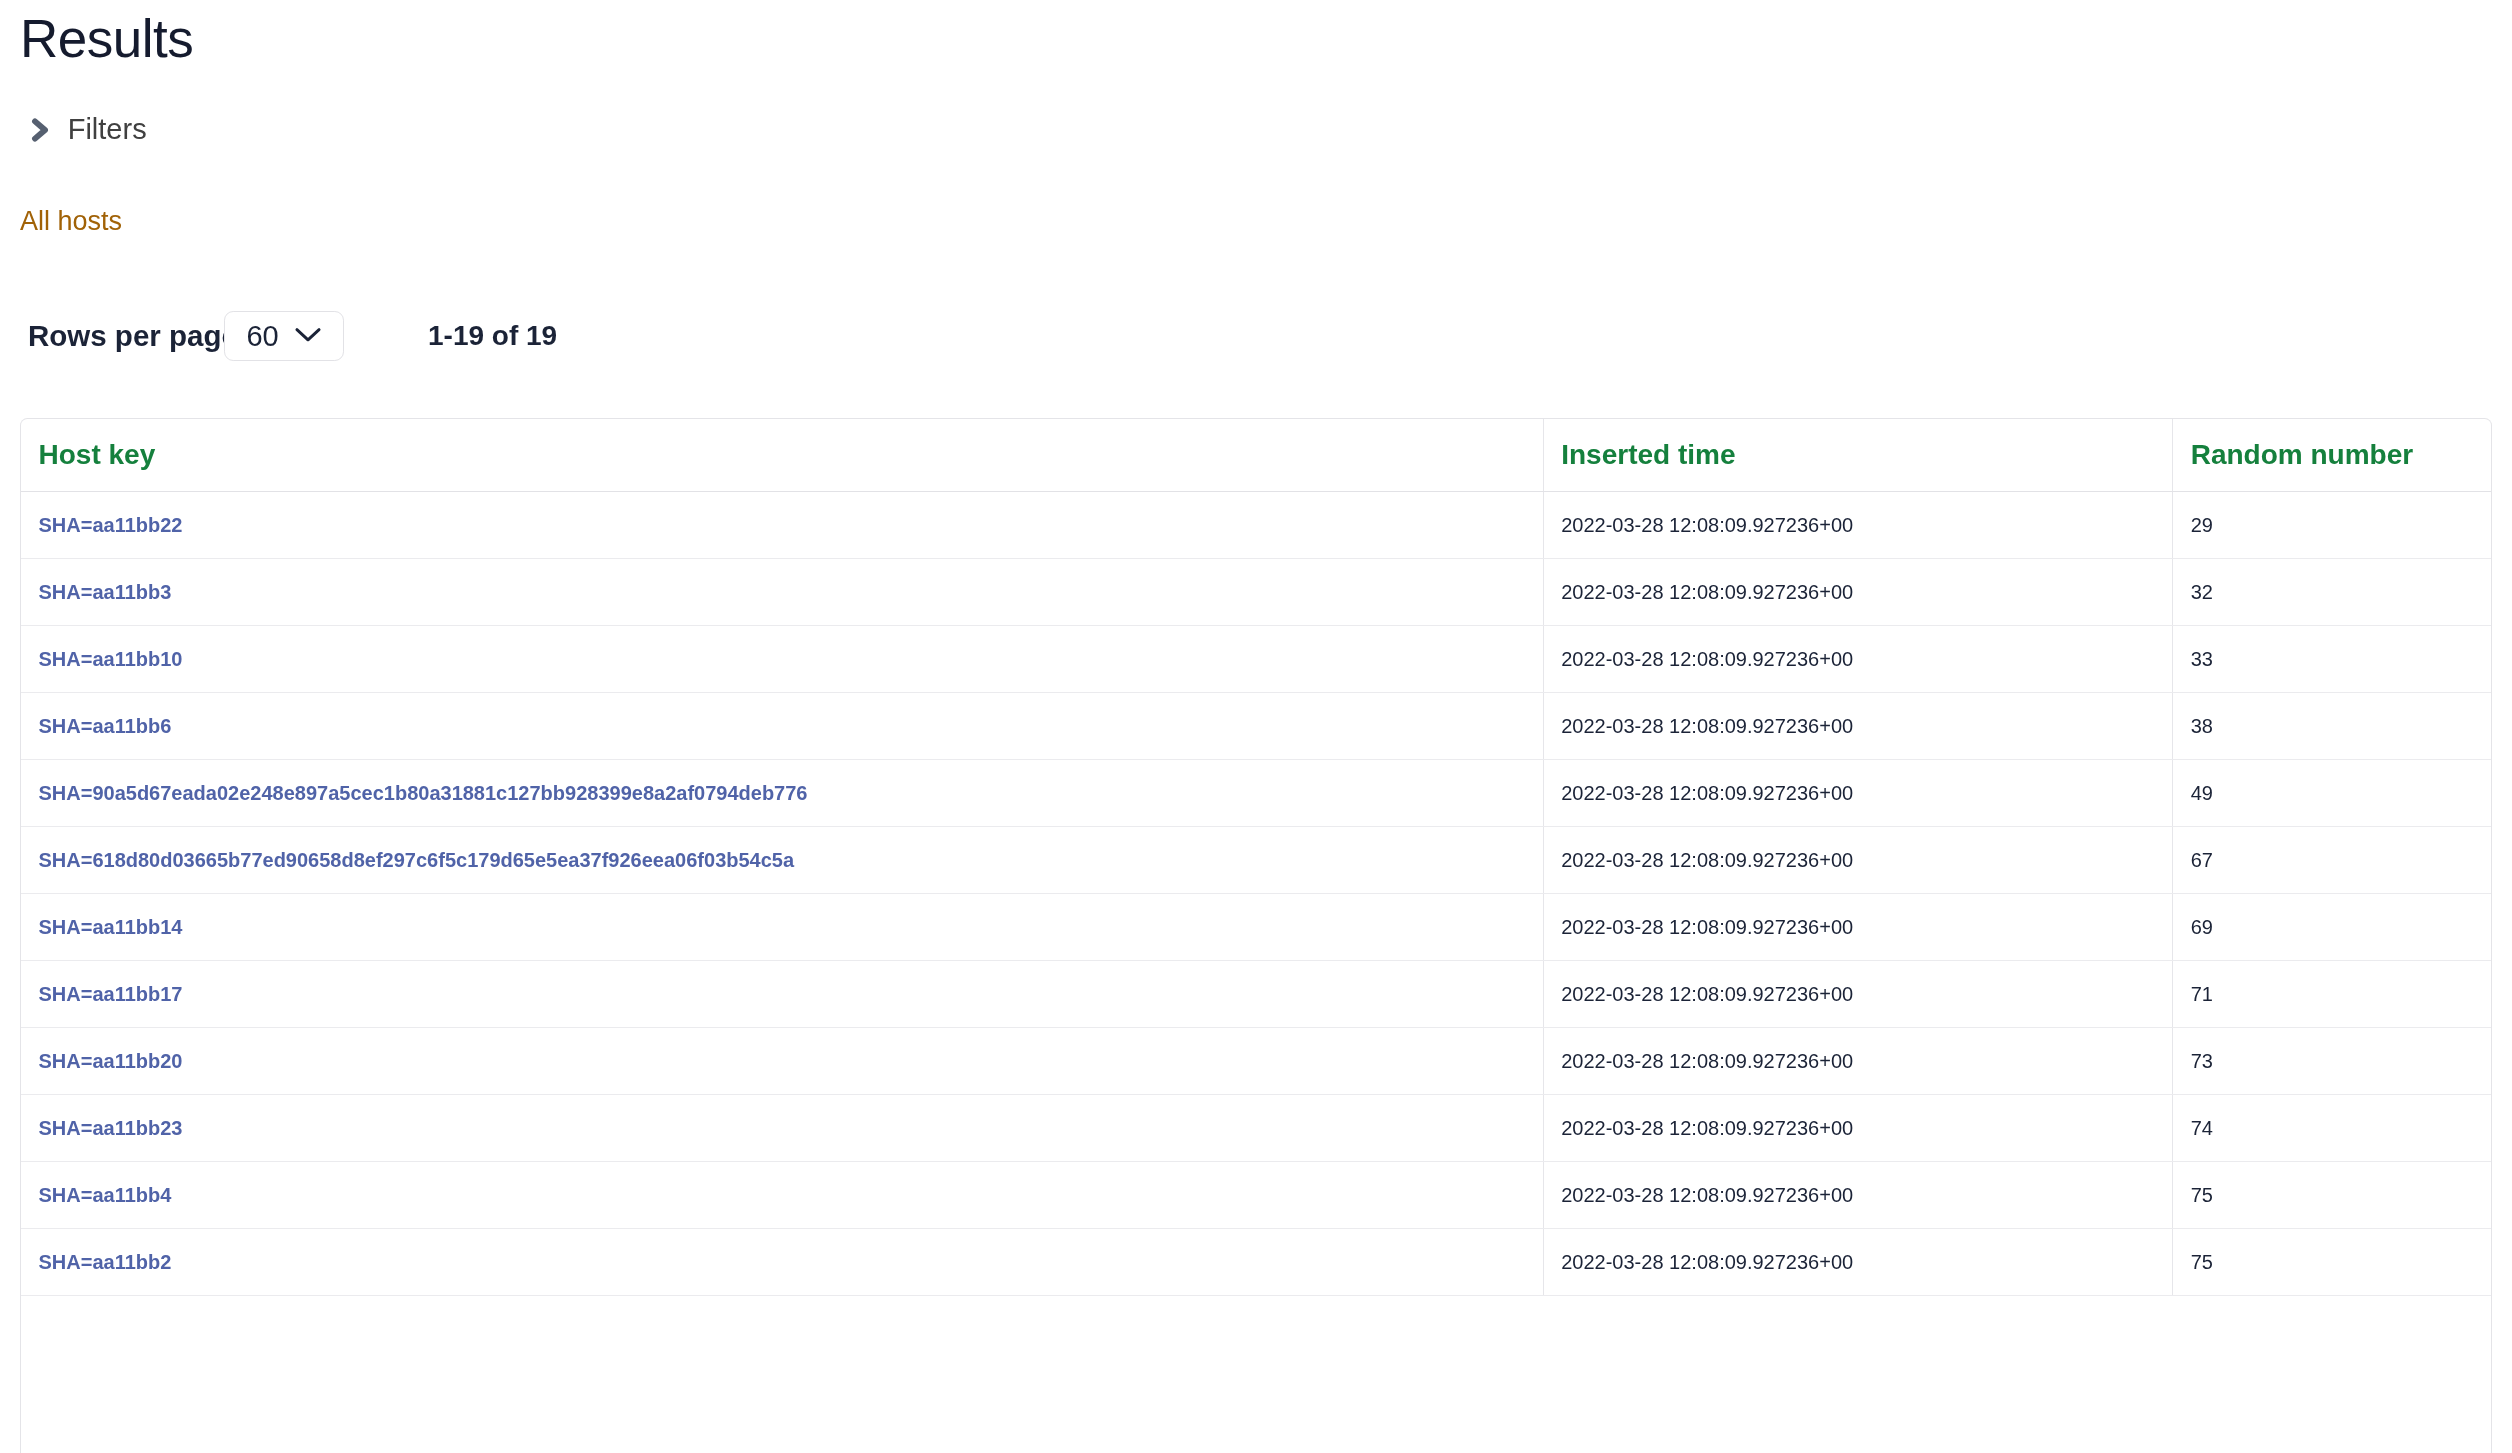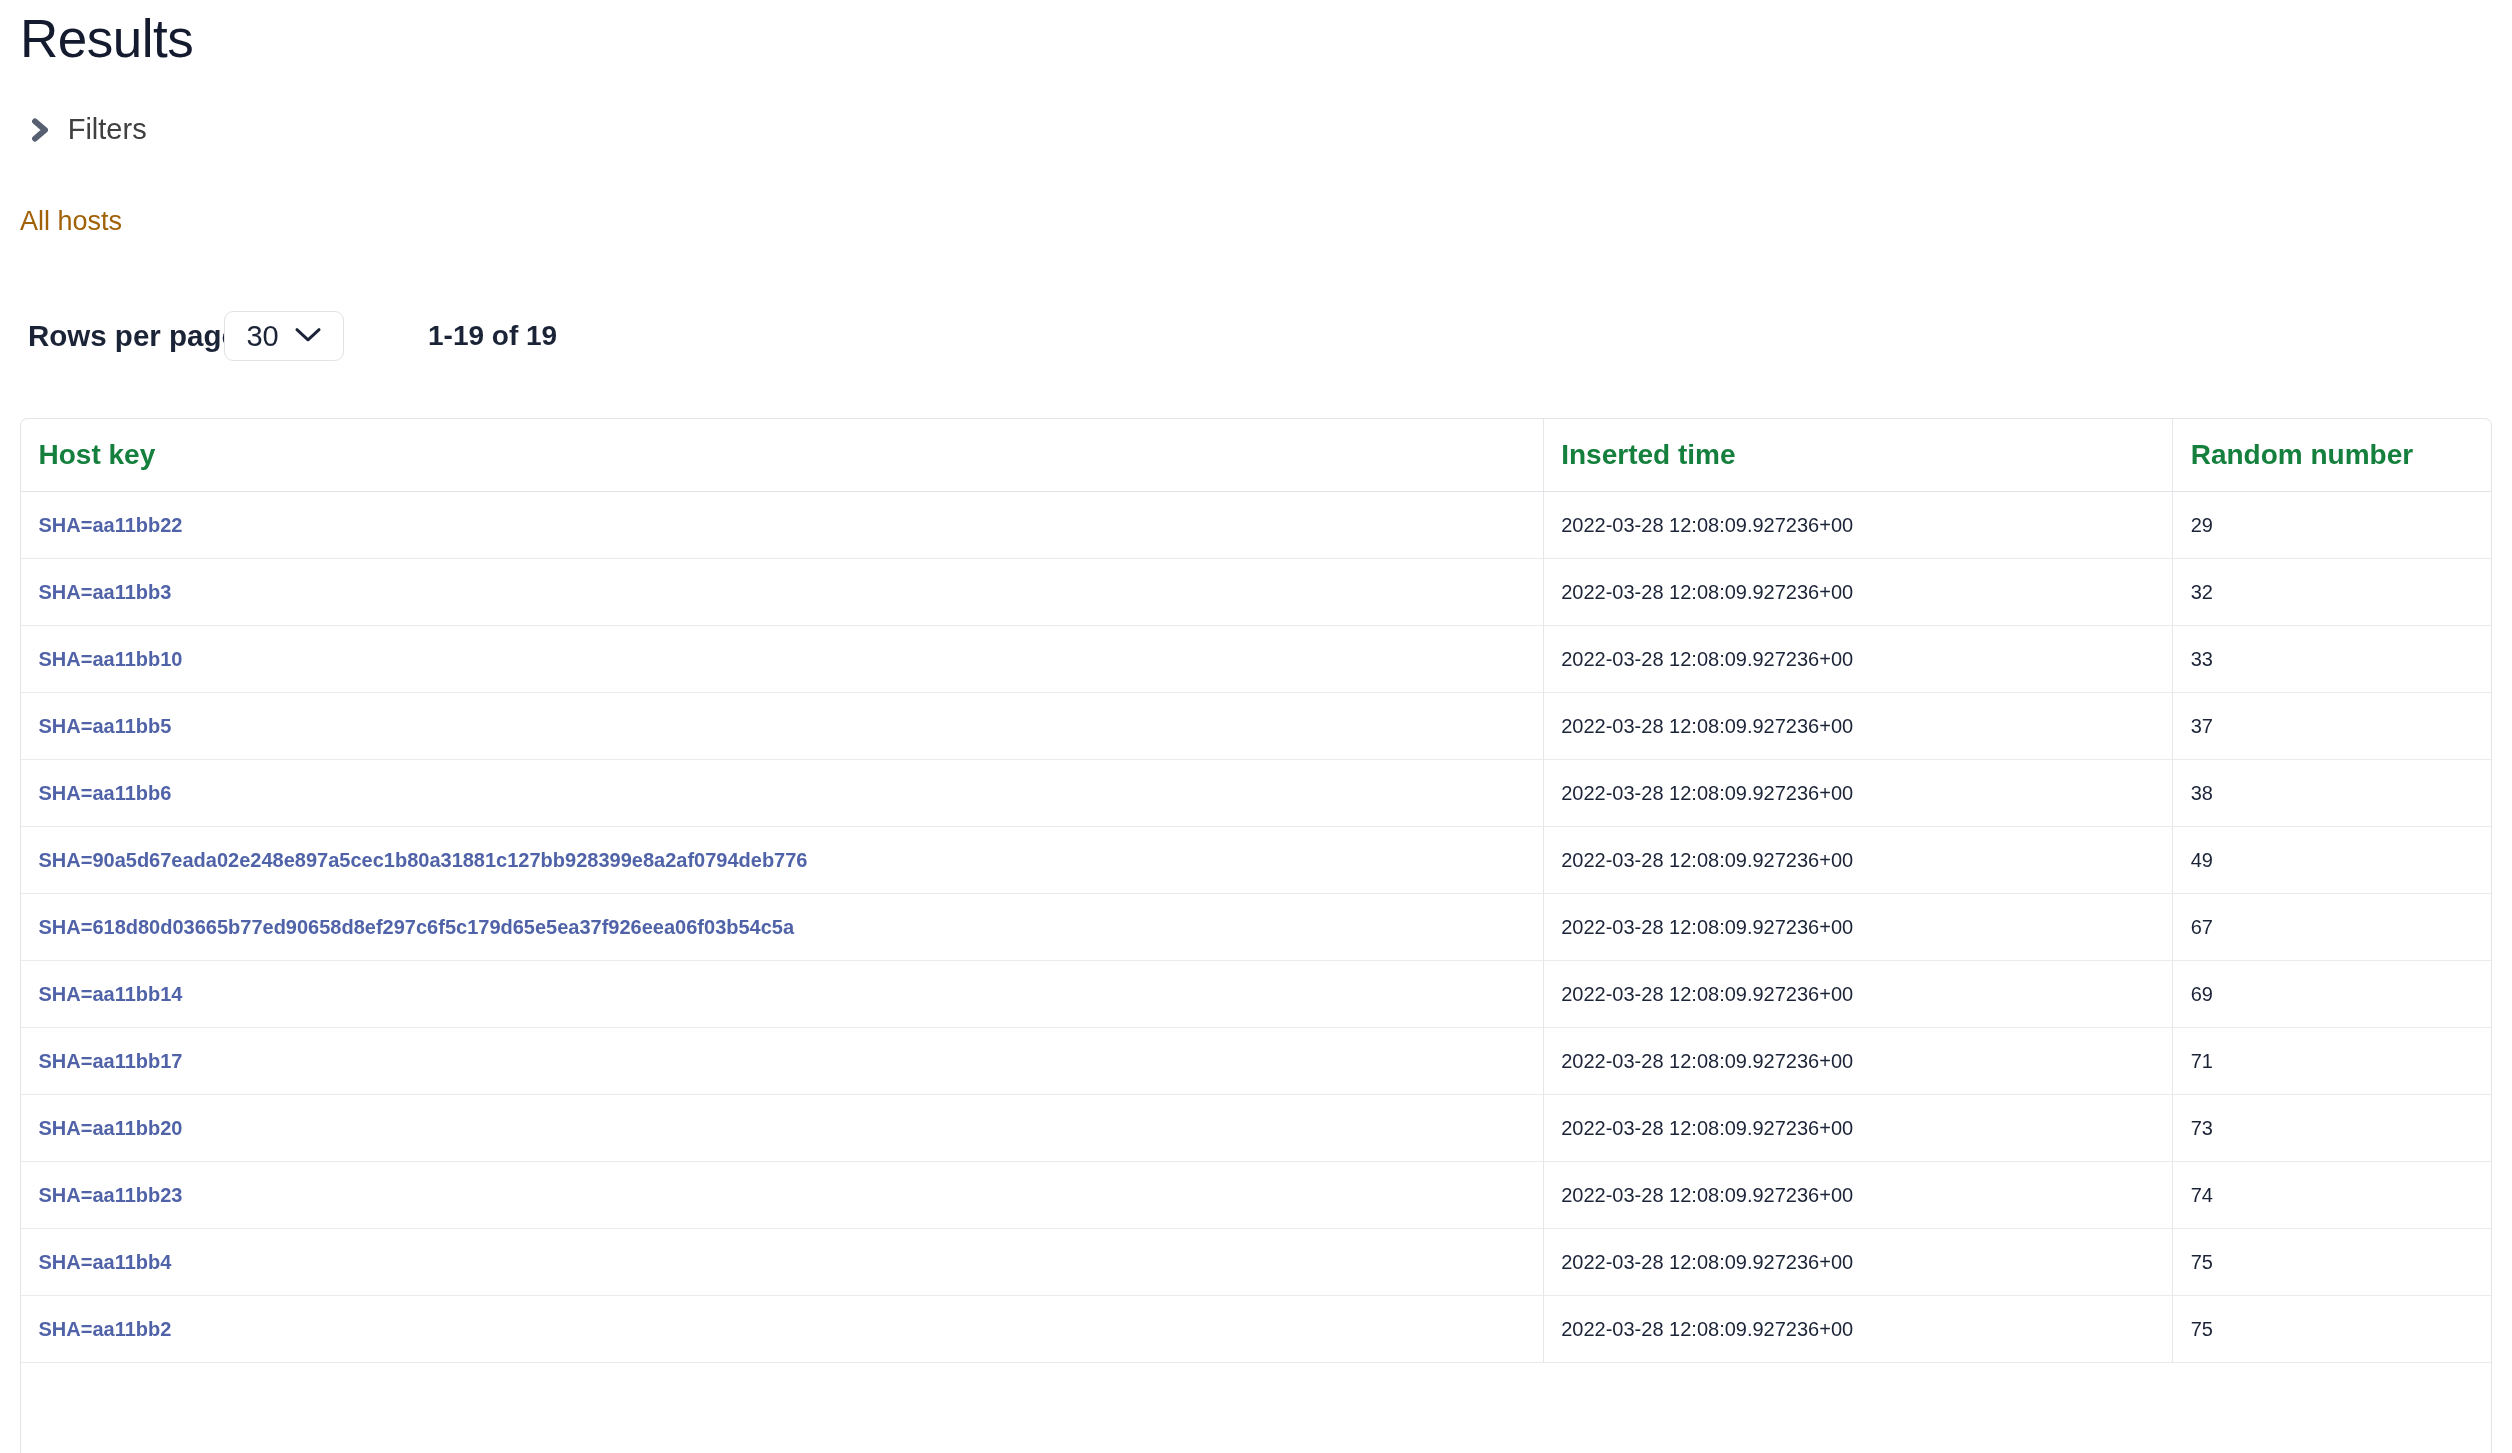--- a/index.html
+++ b/index.html
@@ -175,21 +175,21 @@
     </svg>
   </span>
   <span class="filters-label">Filters</span>
 </div>
 
 <div class="scope-label">All hosts</div>
 
 <div class="pager">
   <span class="pager-label">Rows per page</span>
   <div class="select">
-    <span class="select-value">30</span>
+    <span class="select-value">60</span>
     <span class="select-chev">
       <svg width="28" height="16.6" viewBox="0 0 30 18" fill="none">
         <path d="M3 4 L15 15 L27 4" stroke="#1b2337" stroke-width="3.2" stroke-linecap="round" stroke-linejoin="round"></path>
       </svg>
     </span>
   </div>
   <span class="pager-range">1-19 of 19</span>
 </div>
 
 <div class="table-wrap">
@@ -218,25 +218,20 @@
     <td>2022-03-28 12:08:09.927236+00</td>
     <td>32</td>
   </tr>
 
   <tr>
     <td><a href="#" class="host-link">SHA=aa11bb10</a></td>
     <td>2022-03-28 12:08:09.927236+00</td>
     <td>33</td>
   </tr>
 
-  <tr>
-    <td><a href="#" class="host-link">SHA=aa11bb5</a></td>
-    <td>2022-03-28 12:08:09.927236+00</td>
-    <td>37</td>
-  </tr>
 
   <tr>
     <td><a href="#" class="host-link">SHA=aa11bb6</a></td>
     <td>2022-03-28 12:08:09.927236+00</td>
     <td>38</td>
   </tr>
 
   <tr>
     <td><a href="#" class="host-link">SHA=90a5d67eada02e248e897a5cec1b80a31881c127bb928399e8a2af0794deb776</a></td>
     <td>2022-03-28 12:08:09.927236+00</td>

